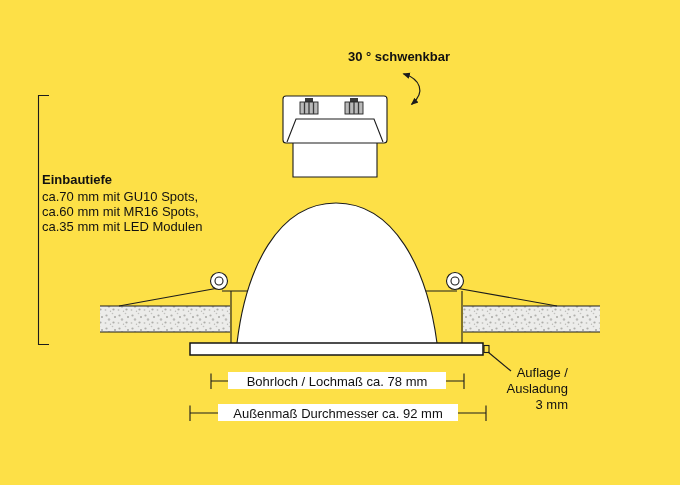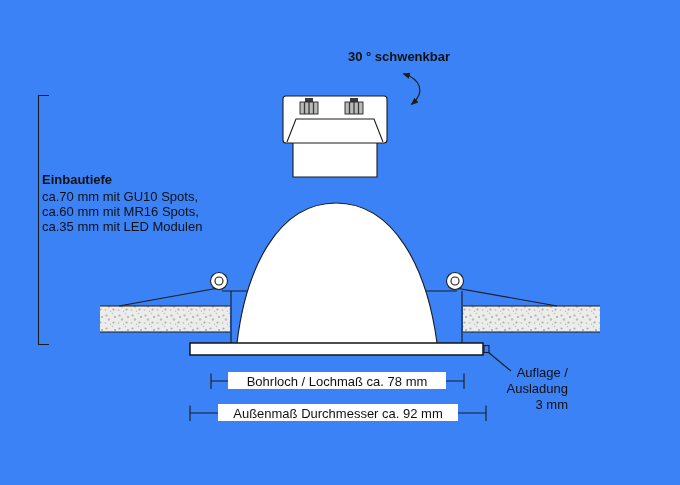--- a/index.html
+++ b/index.html
@@ -1,16 +1,16 @@
 <!DOCTYPE html>
 <html><head>
 <meta charset="utf-8">
 <style>
   html,body{margin:0;padding:0;background:#ffffff;}
-  .canvas{width:680px;height:485px;background:#3b82f6;position:relative;overflow:hidden;}
+  .canvas{width:680px;height:485px;background:#fde047;position:relative;overflow:hidden;}
   svg{display:block;}
   text{font-family:"Liberation Sans","DejaVu Sans",sans-serif;font-size:13px;fill:#111;}
   .bold{font-weight:bold;}
   .ln{stroke:#1c1c1c;stroke-width:1.1;fill:none;stroke-linecap:butt;}
   .ln-round{stroke:#1c1c1c;stroke-width:1.2;fill:none;stroke-linecap:round;}
   .shape{stroke:#1c1c1c;stroke-width:1.1;fill:#ffffff;}
   .thick{stroke:#141414;stroke-width:1.5;fill:#ffffff;}
 </style>
 </head>
 <body>

